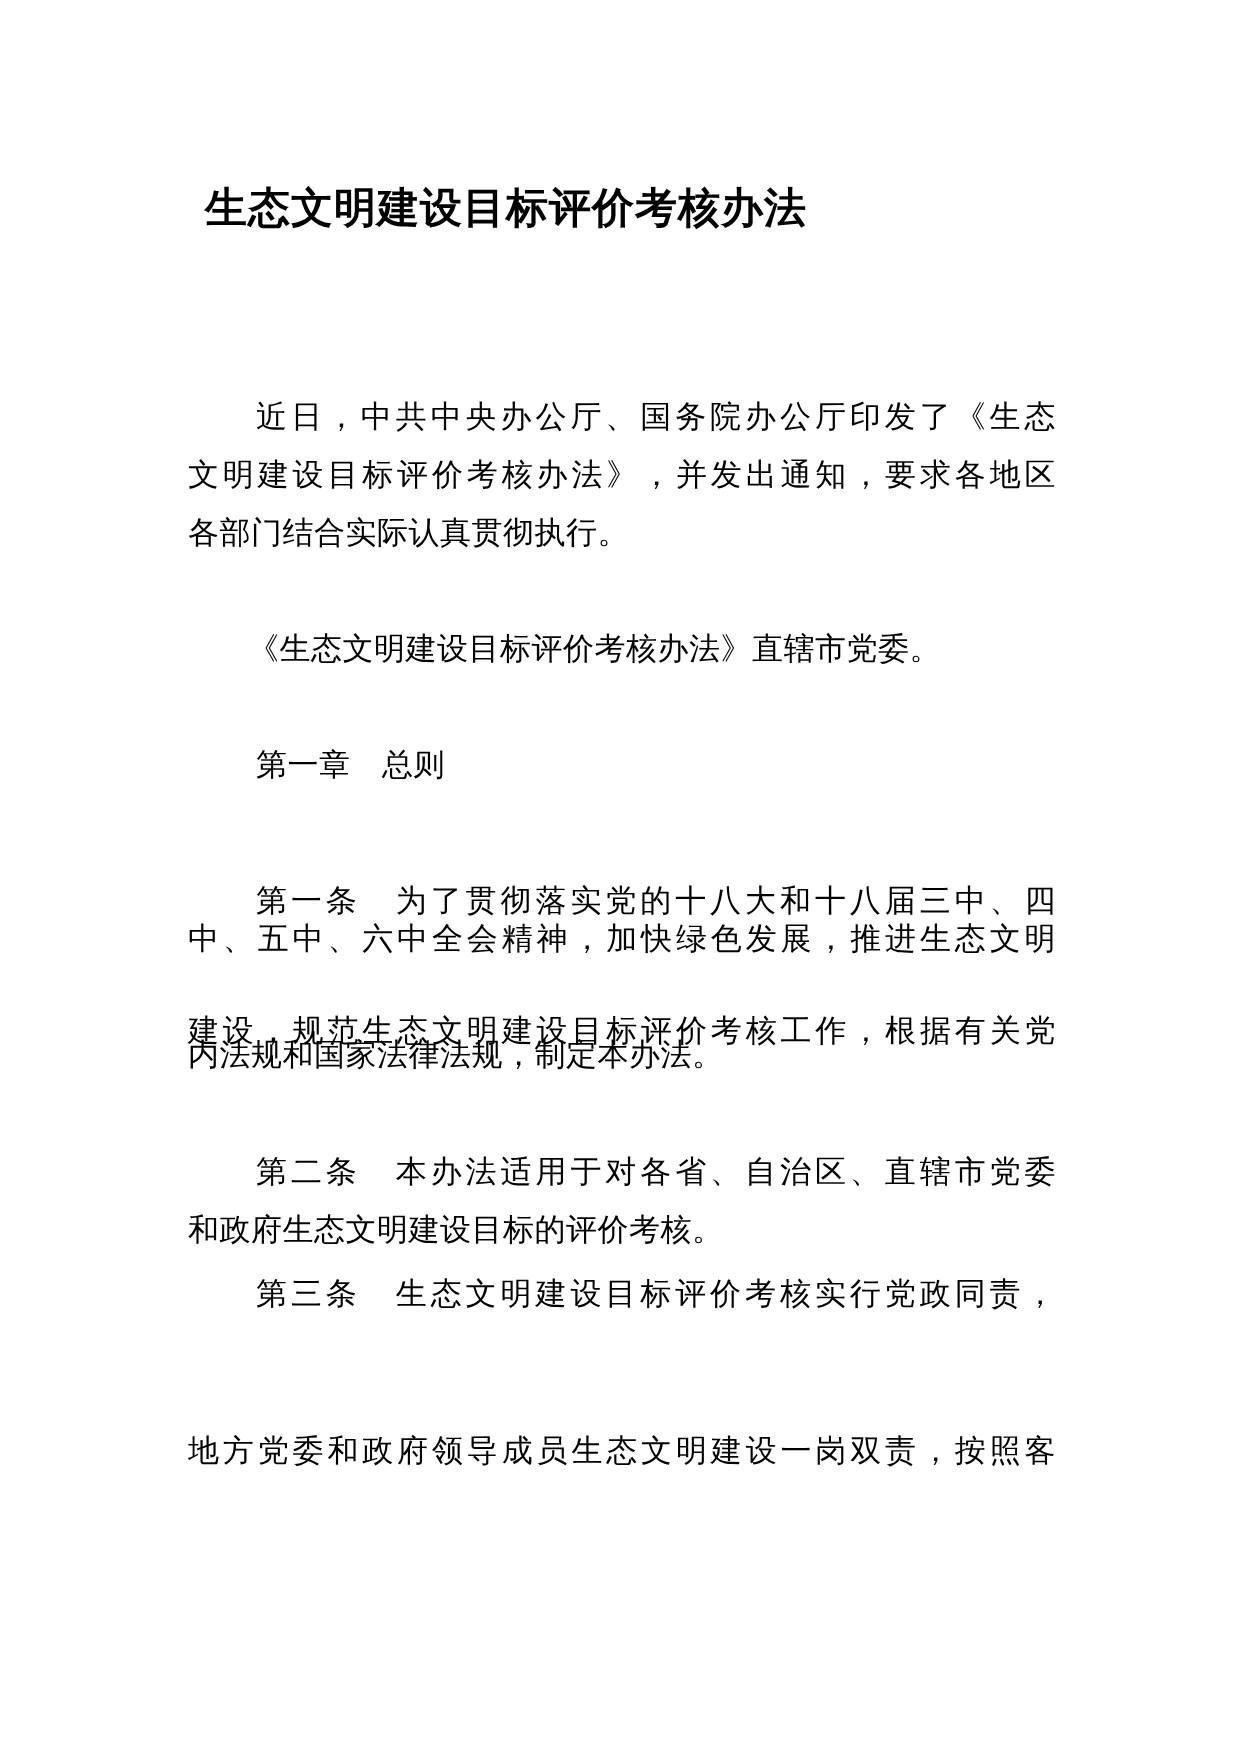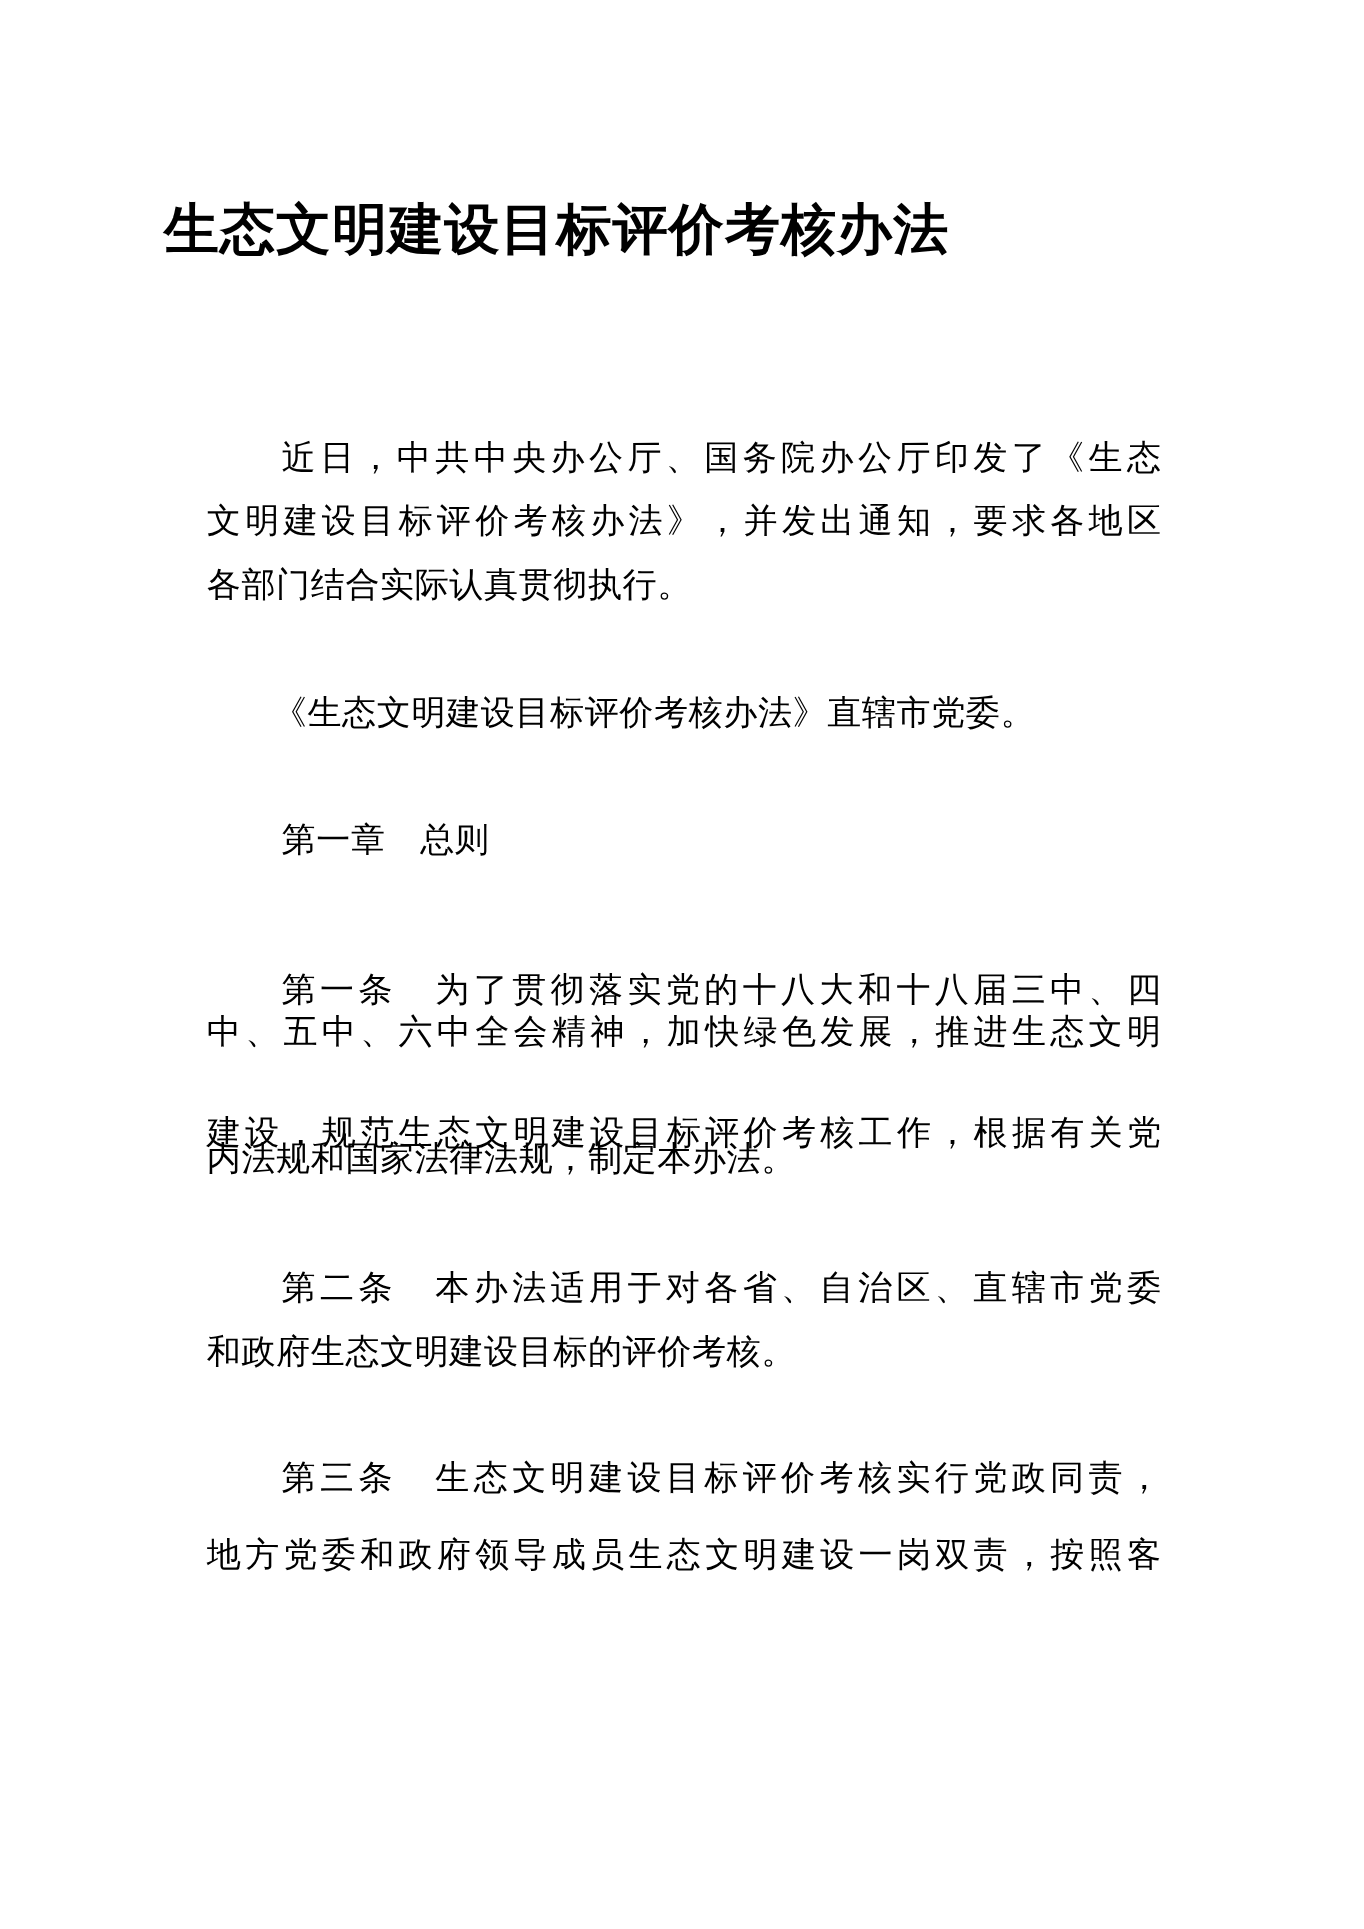--- a/index.html
+++ b/index.html
@@ -1,20 +1,20 @@
 <!DOCTYPE html>
 <html><head>
 <meta charset="utf-8">
 <style>
   html, body { margin: 0; padding: 0; background: #ffffff; }
   body { width: 1240px; height: 1754px; position: relative; overflow: hidden;
          font-family: "DejaVu Sans", "Liberation Sans", sans-serif; color: #000000; }
   .page { position: absolute; left: 0; top: 0; width: 1240px; height: 1754px; background: #ffffff; }
   .title { position: absolute; left: 0; width: 1012px; top: 180px; text-align: center;
-           font-size: 50px; font-weight: bold; letter-spacing: 1px; line-height: 56px; }
+           font-size: 42px; font-weight: bold; letter-spacing: 1px; line-height: 56px; }
   .line { position: absolute; font-size: 31px; line-height: 44px; white-space: nowrap;
           letter-spacing: 0.5px; margin-top: 44px; }
   .first { left: 256px; }
   .cont { left: 188px; text-align: right; }
   .just { width: 868px; text-align: justify; text-align-last: justify; }
   .just.first { width: 800px; }
 </style>
 </head>
 <body>
 
@@ -41,16 +41,16 @@
     <div class="line cont just" style="top:964px;">建设，规范生态文明建设目标评价考核工作，根据有关党</div>
     <div class="line cont" style="top:988px;">内法规和国家法律法规，制定本办法。</div>
   </div>
 
   <div>
     <div class="line first just" style="top:1105px;">第二条　本办法适用于对各省、自治区、直辖市党委</div>
     <div class="line cont" style="top:1163px;">和政府生态文明建设目标的评价考核。</div>
   </div>
 
   <div>
-    <div class="line first just" style="top:1278px;font-family:Liberation Serif, serif;">第三条　生态文明建设目标评价考核实行党政同责，</div>
-    <div class="line cont just" style="top:1348px;">地方党委和政府领导成员生态文明建设一岗双责，按照客</div>
+    <div class="line first just" style="top:1228px;font-family:Liberation Serif, serif;">第三条　生态文明建设目标评价考核实行党政同责，</div>
+    <div class="line cont just" style="top:1384px;">地方党委和政府领导成员生态文明建设一岗双责，按照客</div>
   </div>
 </div>
 
 </body></html>

